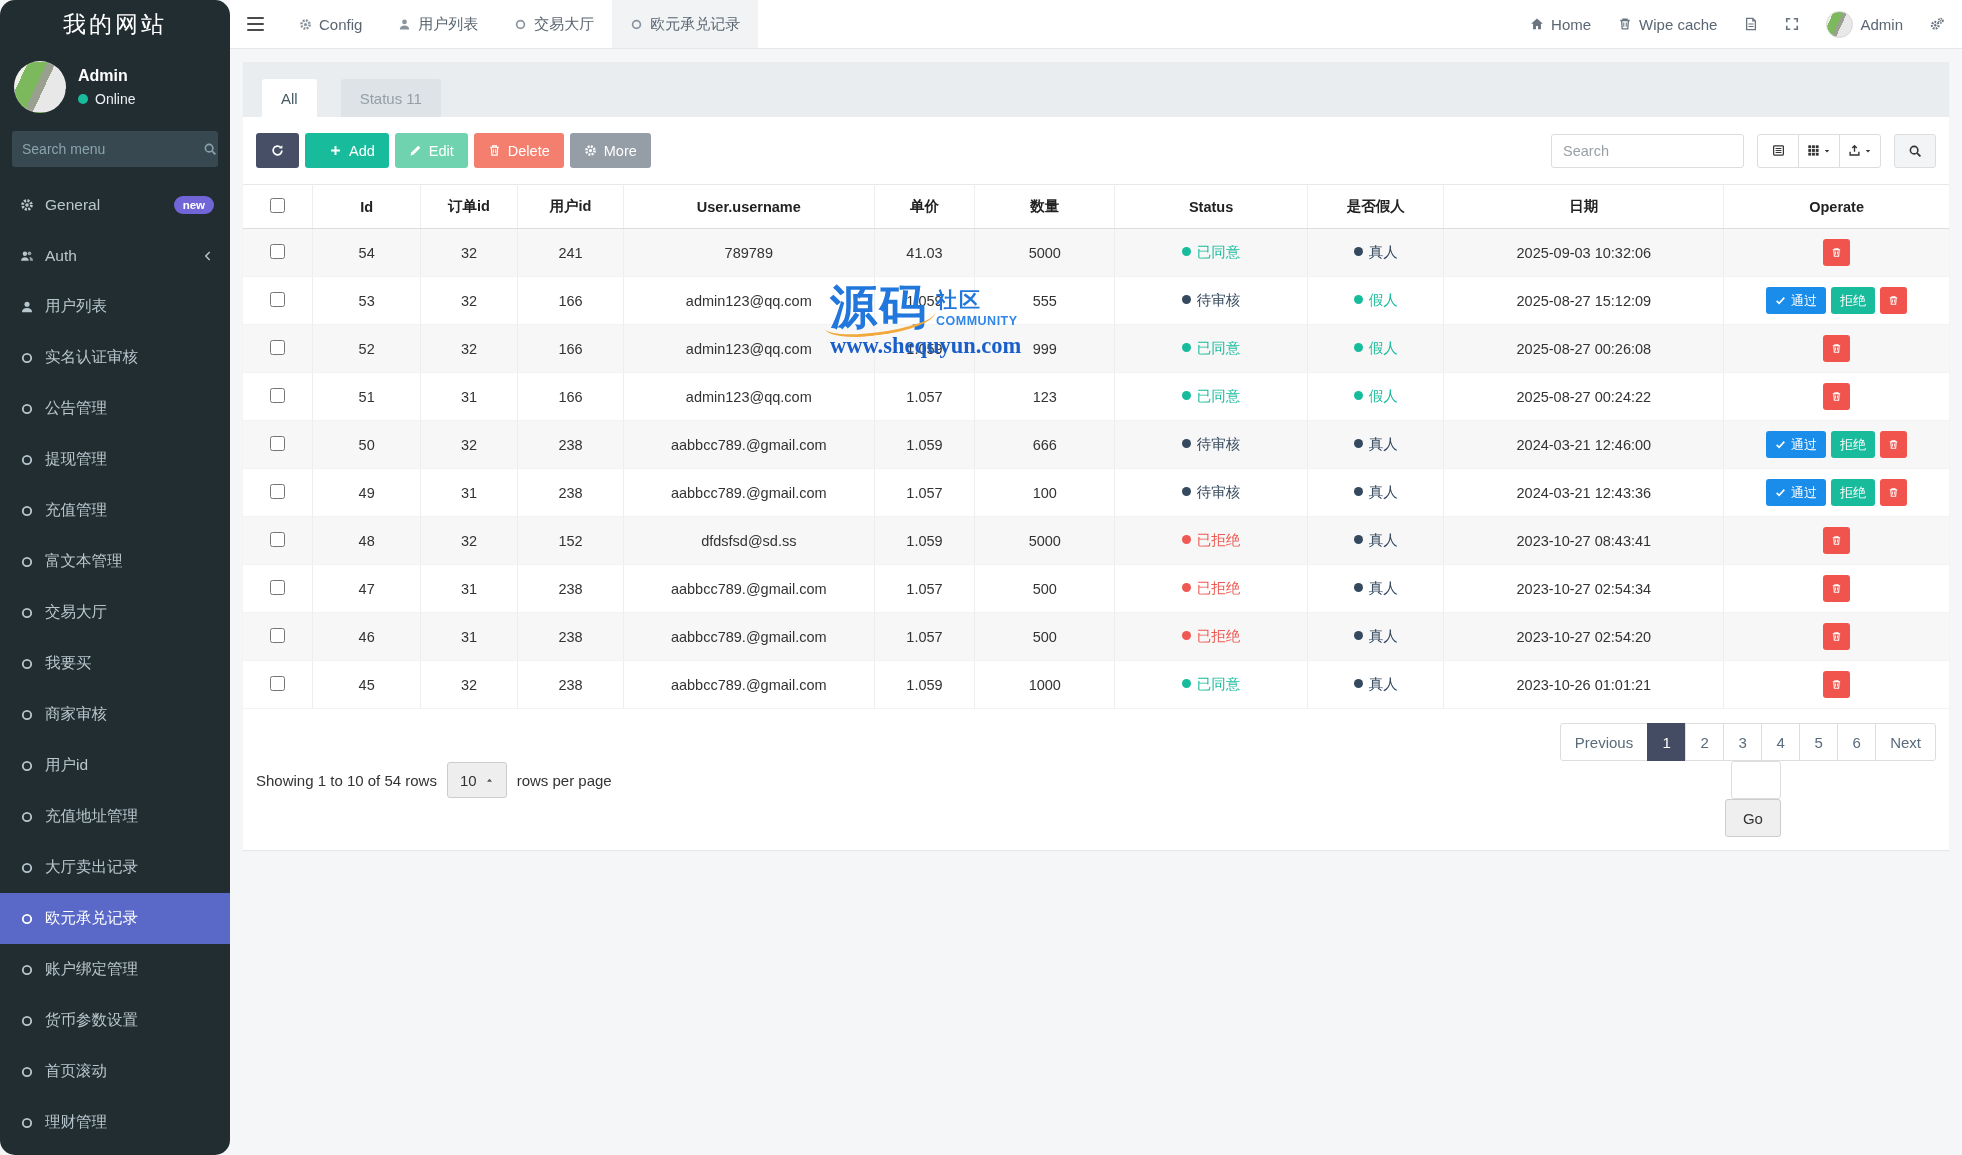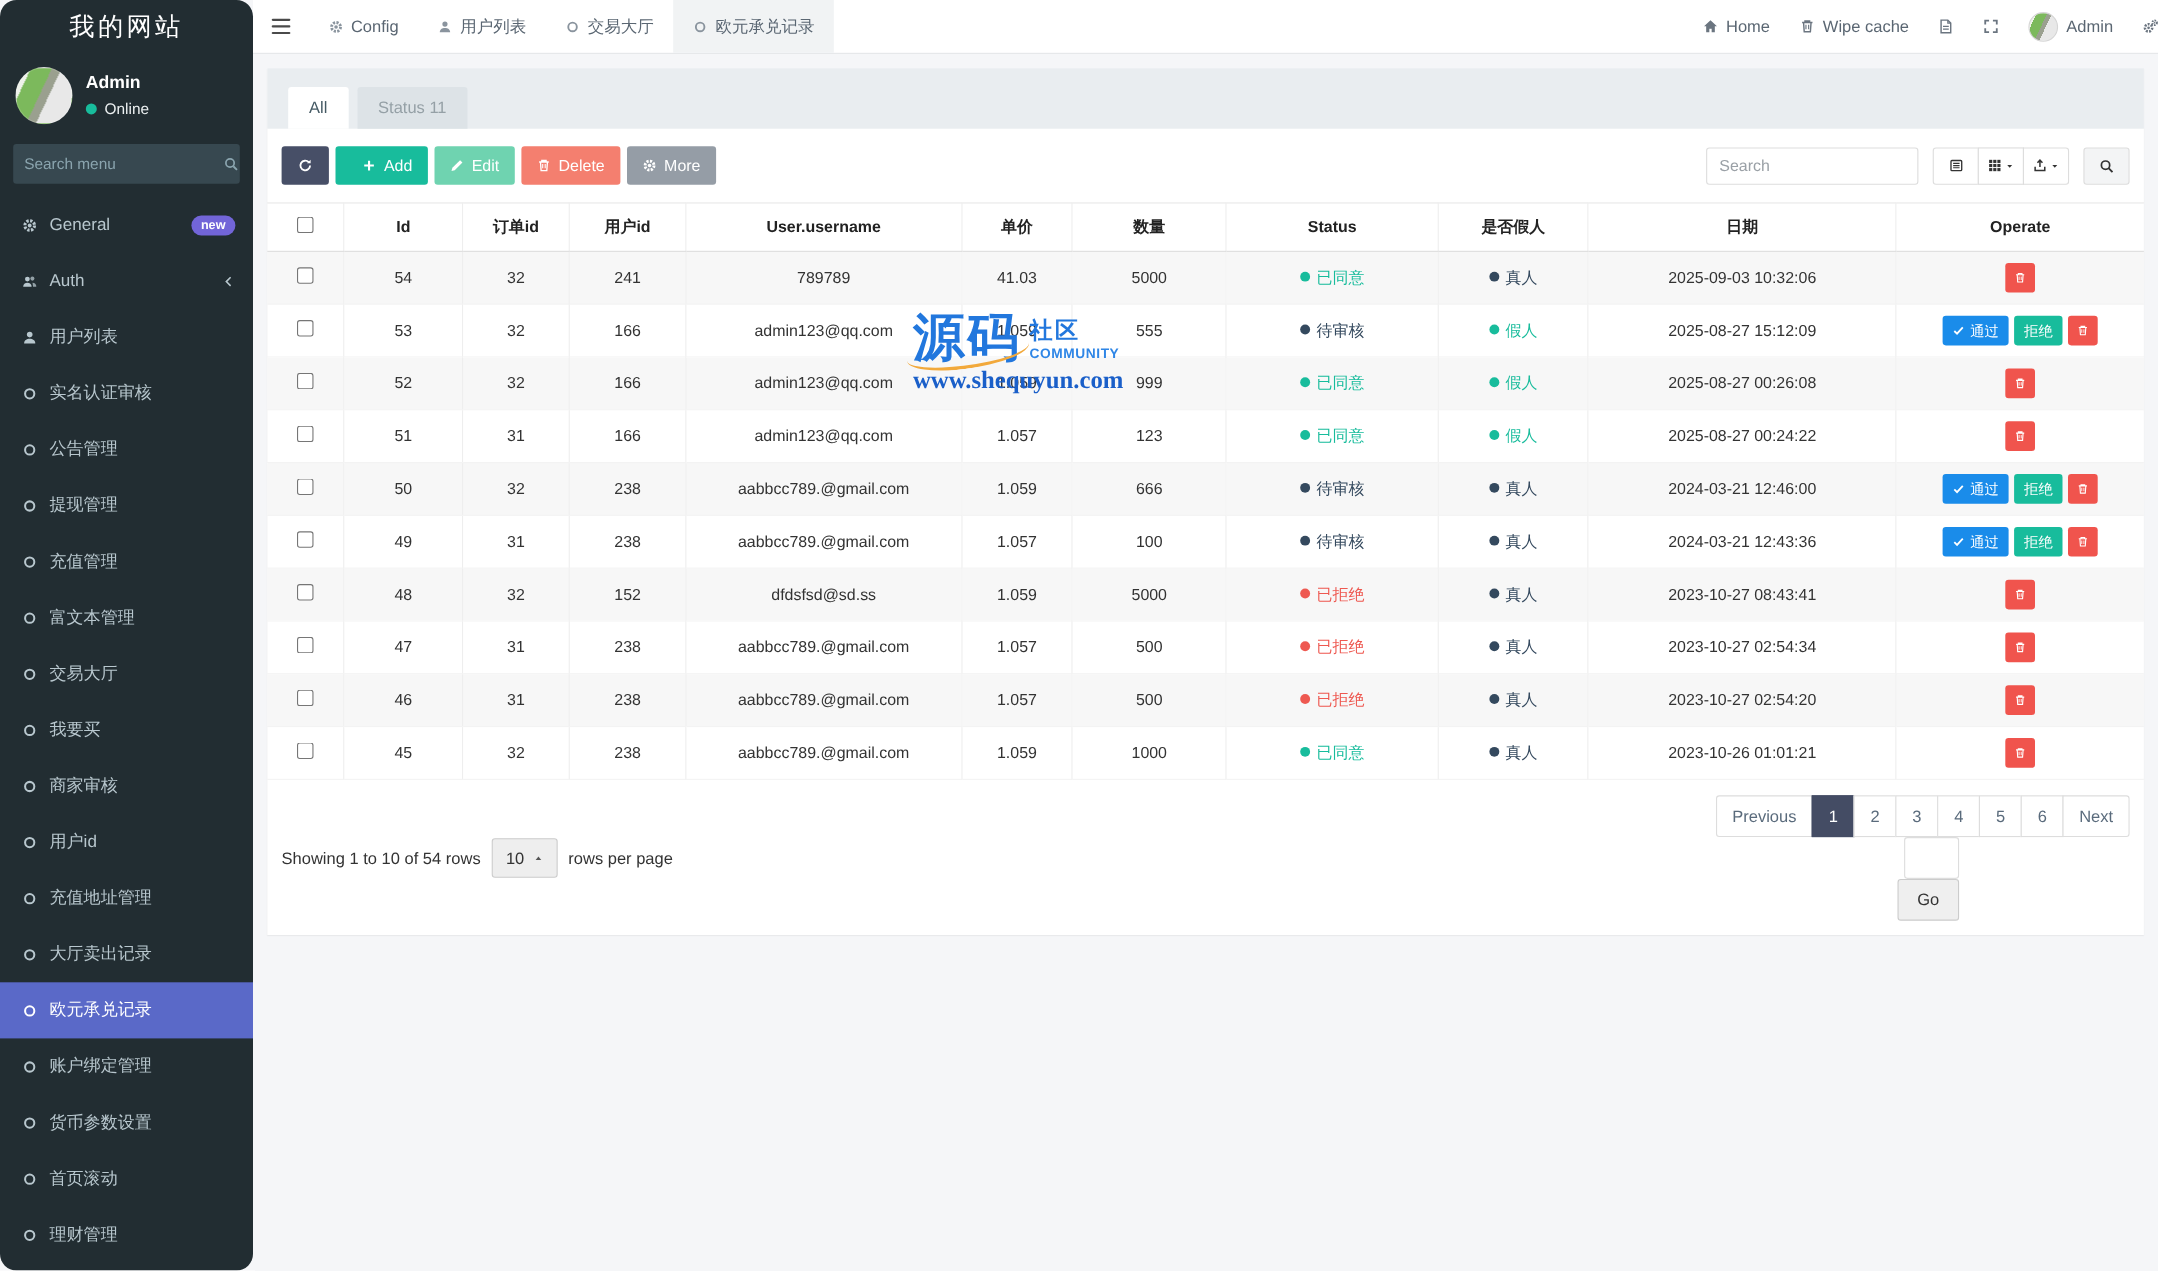--- a/index.html
+++ b/index.html
@@ -67,40 +67,40 @@
   .hamburger i { display: block; width: 17px; height: 2.5px; background: #4a4a4a; border-radius: 1px; }
   .topnav-tabs { display: flex; align-items: stretch; }
   .top-tab {
     display: flex; align-items: center; gap: 7px; padding: 0 18px;
     font-size: 15px; color: #5a6672; cursor: pointer;
   }
   .top-tab .icon { color: #8a949e; font-size: 13px; }
   .top-tab.active { background: #f1f3f4; }
   .topnav-right {
     margin-left: auto; display: flex; align-items: center; gap: 27px;
-    padding-right: 0; color: #5a6672; font-size: 15px;
+    padding-right: 18px; color: #5a6672; font-size: 15px;
   }
   .topnav-right .nav-link { display: flex; align-items: center; gap: 7px; cursor: pointer; }
   .topnav-right .icon { color: #6b7580; font-size: 14px; }
   .avatar-sm {
     width: 27px; height: 27px; border-radius: 50%;
     background: linear-gradient(115deg,#eef2ea 18%,#7cb95c 18% 44%,#9aa08f 44% 56%,#e8e8e8 56%);
     border: 1px solid #d5d5d5;
   }
 
   
   .content { position: absolute; left: 230px; top: 49px; width: 1732px; height: 1106px; padding: 13px; }
   .panel { background: #fff; box-shadow: 0 1px 1px rgba(0,0,0,.06); }
   .panel-heading {
     background: #e9edf0; height: 55px; display: flex; align-items: flex-end; padding: 0 0 0 19px;
   }
   .filter-tab {
     height: 38px; display: inline-flex; align-items: center; padding: 0 19px;
     font-size: 15px; color: #95a0a6; background: #dde3e7; border-radius: 3px 3px 0 0;
-    margin-right: 8px; cursor: pointer;
+    margin-right: 24px; cursor: pointer;
   }
   .filter-tab.active { background: #fff; color: #455a64; }
   .panel-body { padding-bottom: 13px; }
 
   
   .toolbar { display: flex; align-items: center; margin: 16px 13px; height: 35px; }
   .btn {
     height: 35px; border: none; border-radius: 3px; color: #fff; font-size: 14.5px;
     font-family: inherit; display: inline-flex; align-items: center; gap: 7px;
     padding: 0 14px; margin-right: 6px; cursor: pointer;

